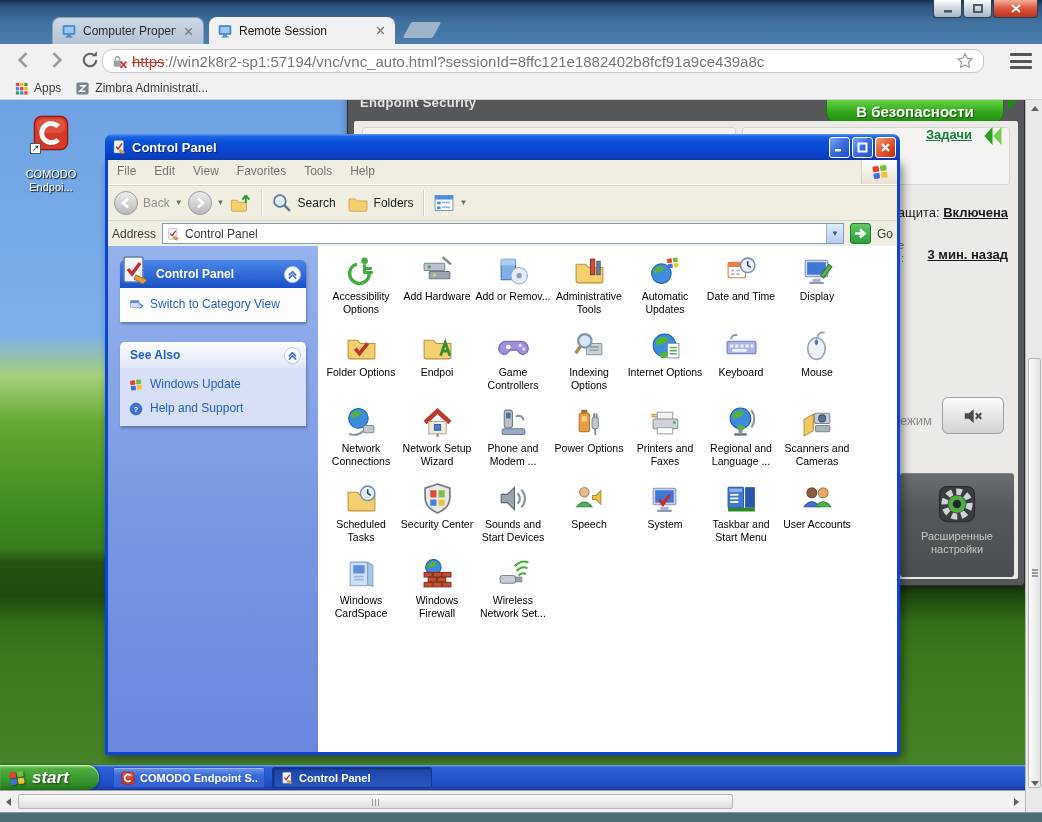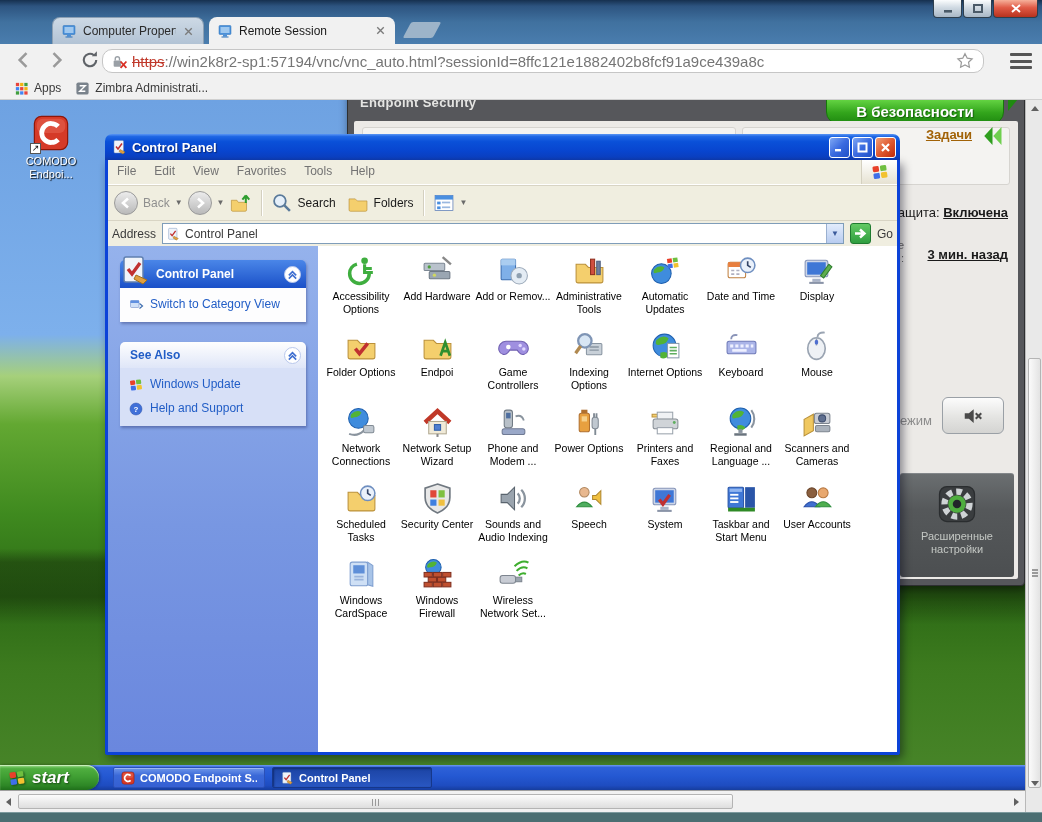--- a/index.html
+++ b/index.html
@@ -44,36 +44,36 @@
   
   #vnc{position:absolute;left:0;top:100px;width:1025px;height:690px;overflow:hidden;
     background:
       linear-gradient(180deg,rgba(0,0,0,0) 0 65%,rgba(18,38,8,.45) 67% 72%,rgba(0,0,0,0) 76%),
       linear-gradient(180deg,#6ea2e2 0%,#7db0ec 34%,#a6d07b 40%,#63a832 47%,#3f8a1f 60%,#2c6a15 72%,#3c7a1e 82%,#49862a 100%);}
   
   #shortcut{position:absolute;left:14px;top:14px;width:74px;text-align:center;}
   #shortcut .big{position:relative;width:38px;height:38px;margin:0 auto;}
   #shortcut .arrow{position:absolute;left:-2px;bottom:-2px;width:11px;height:11px;background:#fff;
     border:1px solid #555;font-size:9px;line-height:9px;color:#111;}
-  #shortcut .cap{margin-top:3px;font-size:11px;color:#fff;text-shadow:1px 1px 1px #000;white-space:pre-line;line-height:13px;}
+  #shortcut .cap{margin-top:16px;font-size:11px;color:#fff;text-shadow:1px 1px 1px #000;white-space:pre-line;line-height:13px;}
 
   
   #cw{position:absolute;left:347px;top:-14px;width:678px;height:500px;background:#56575b;
     border:1px solid #2e2f31;border-radius:4px;box-shadow:2px 4px 10px rgba(0,0,0,.55);}
   #cw-title{position:absolute;left:12px;top:8px;font-size:13px;font-weight:bold;color:#e4e4e2;letter-spacing:.3px;}
   #cw-badge{position:absolute;right:20px;top:12px;width:178px;height:25px;border-radius:0 0 12px 12px;
     background:linear-gradient(180deg,#63d342 0%,#33a51c 55%,#1f8a10 100%);border:1px solid #157a08;
     color:#fff;font-weight:bold;font-size:15px;display:flex;align-items:center;justify-content:center;
     text-shadow:1px 1px 1px #14600a;}
   #cw-badge-tri{position:absolute;right:6px;top:12px;width:0;height:0;
     border-top:12px solid #1f8a10;border-right:10px solid transparent;}
   #cw-body{position:absolute;left:6px;right:6px;top:34px;bottom:6px;background:#eceae7;border-radius:2px;}
   #cw-inner{position:absolute;left:8px;top:6px;right:8px;height:58px;display:flex;gap:6px;}
   #cw-inner .pane{flex:1;background:#f4f3f1;border:1px solid #d6d4d0;border-radius:3px;}
-  #cz-tasks{position:absolute;top:6px;right:46px;font-size:13px;font-weight:bold;color:#a16207;
+  #cz-tasks{position:absolute;top:6px;right:46px;font-size:13px;font-weight:bold;color:#15803d;
     text-decoration:underline;}
   #cz-tasks-arrow{position:absolute;top:3px;right:10px;width:28px;height:24px;}
   #cz-prot{position:absolute;top:84px;right:10px;font-size:13px;color:#1a1a1a;white-space:nowrap;}
   #cz-prot b{text-decoration:underline;}
   #cz-frag{position:absolute;top:118px;right:114px;font-size:11px;color:#6a6a6a;
     white-space:pre-line;text-align:right;line-height:13px;}
   #cz-upd{position:absolute;top:126px;right:10px;font-size:13px;font-weight:bold;color:#1a1a1a;
     text-decoration:underline;white-space:nowrap;}
   #cz-mode{position:absolute;top:292px;right:86px;font-size:13px;color:#8c8c8c;white-space:nowrap;}
   #cz-mute{position:absolute;top:276px;right:14px;width:62px;height:37px;border-radius:6px;
@@ -845,21 +845,21 @@
               <span class="cap">Security Center</span>
             </div>
 
             <div class="gitem">
               <span class="ico">
                 <svg viewBox="0 0 32 32">
                   <path d="M4 12 h6 l7 -7 v22 l-7 -7 H4z" fill="#9aa4ae" stroke="#5a646e"></path>
                   <path d="M20 11 a7 7 0 0 1 0 10 M23.5 7.5 a12 12 0 0 1 0 17" stroke="#8a949e" fill="none" stroke-width="2.2"></path>
                 </svg>
               </span>
-              <span class="cap">Sounds and Audio Indexing</span>
+              <span class="cap">Sounds and Start Devices</span>
             </div>
 
             <div class="gitem">
               <span class="ico">
                 <svg viewBox="0 0 32 32">
                   <circle cx="11" cy="10" r="4.6" fill="#e8b88f" stroke="#b08860"></circle>
                   <path d="M3.5 24 q7.5 -9 15 0z" fill="#4fae5f" stroke="#2f8e3f"></path>
                   <path d="M19 13 h3.4 l4.6 -4.6 v13.2 l-4.6 -4.6 H19z" fill="#f0c040" stroke="#b08830"></path>
                 </svg>
               </span>

